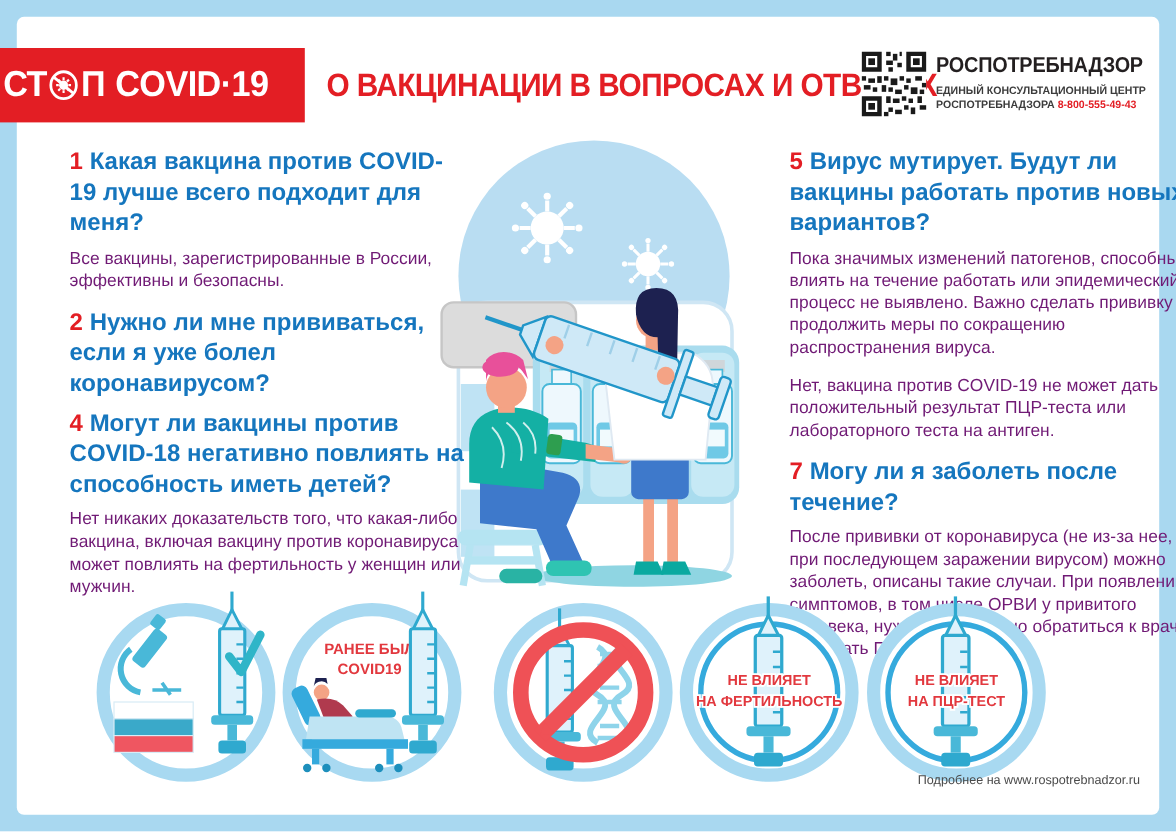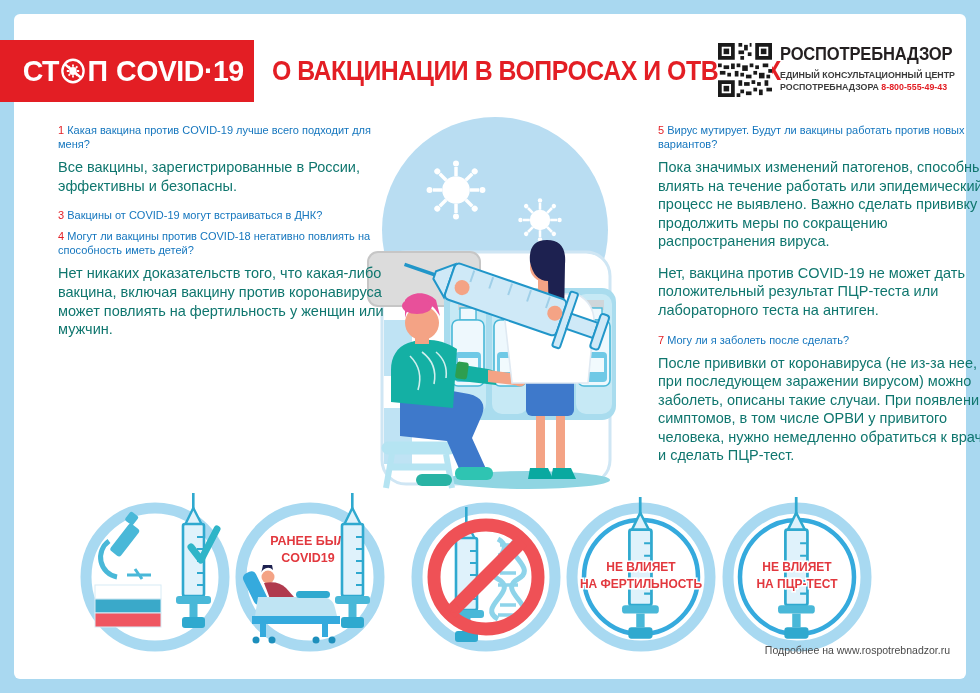--- a/index.html
+++ b/index.html
@@ -3,41 +3,41 @@
 <meta charset="utf-8">
 <style>
   html,body{margin:0;padding:0;}
   .poster{position:relative;width:980px;height:693px;background:#a9d8f0;
     font-family:"Liberation Sans",sans-serif;overflow:hidden;}
   .canvas{position:absolute;left:14px;top:14px;right:14px;bottom:14px;
     background:#ffffff;border-radius:6px;}
 
   
   .banner{position:absolute;left:0;top:40px;width:254px;height:62px;background:#e31e24;
-    display:flex;align-items:center;justify-content:flex-end;padding-right:10px;box-sizing:border-box;z-index:5;}
+    display:flex;align-items:center;justify-content:flex-end;padding-right:30px;box-sizing:border-box;z-index:5;}
   .logo-row{display:flex;align-items:center;color:#fff;font-weight:bold;font-size:30px;
     letter-spacing:-0.5px;transform:scaleX(.95);transform-origin:right center;white-space:nowrap;}
   .logo-row svg{margin:0 1px;}
   .page-title{position:absolute;left:272px;top:56px;color:#e31e24;font-weight:bold;font-size:27px;
     letter-spacing:-0.5px;transform:scaleX(.92);transform-origin:left center;white-space:nowrap;z-index:5;}
   .qr{position:absolute;left:718px;top:43px;z-index:5;}
   .agency{position:absolute;left:780px;top:44px;z-index:5;width:185px;}
   .agency-name{font-weight:bold;font-size:18px;color:#231f20;letter-spacing:-0.2px;
     transform:scaleX(.92);transform-origin:left center;white-space:nowrap;}
   .agency-sub{margin-top:4px;font-weight:bold;font-size:9px;color:#3c3c3c;line-height:1.35;
     transform:scaleX(.98);transform-origin:left center;white-space:nowrap;}
   .agency-phone{color:#e31e24;}
 
   
   .col{position:absolute;top:123px;width:332px;z-index:4;}
   .col-left{left:58px;}
   .col-right{left:658px;}
-  .q{color:#1576be;font-weight:normal;font-size:11px;line-height:1.28;margin-bottom:7px;}
+  .q{color:#1576be;font-weight:bold;font-size:20px;line-height:1.28;margin-bottom:7px;}
   .q .num{color:#e31e24;}
-  .a{color:#0f766e;font-size:14.5px;line-height:1.28;margin-bottom:13px;}
+  .a{color:#701a75;font-size:14.5px;line-height:1.28;margin-bottom:13px;}
 
   
   .illustration{position:absolute;left:360px;top:112px;z-index:3;}
 
   
   .badge{position:absolute;top:489px;width:160px;height:176px;z-index:4;}
   .badge-1{left:75px;} .badge-2{left:230px;} .badge-3{left:406px;}
   .badge-4{left:561px;} .badge-5{left:717px;}
   .badge text{font-family:"Liberation Sans",sans-serif;font-weight:bold;fill:#e2383e;
     paint-order:stroke;stroke:#ffffff;stroke-width:3px;}
@@ -158,40 +158,40 @@
       <div><span>РОСПОТРЕБНАДЗОРА</span> <span class="agency-phone">8-800-555-49-43</span></div>
     </div>
   </div>
 
   <div class="col col-left">
     <div>
       <div class="q"><span class="num">1</span> <span>Какая вакцина против COVID-19 лучше всего подходит для меня?</span></div>
       <div class="a">Все вакцины, зарегистрированные в России, эффективны и безопасны.</div>
     </div>
     <div>
-    </div>
-    <div>
-      <div class="q"><span class="num">3</span> <span>Вакцины от COVID-19 могут встраиваться в ДНК?</span></div>
+      <div class="q"><span class="num">2</span> <span>Нужно ли мне прививаться, если я уже болел коронавирусом?</span></div>
+    </div>
+    <div>
     </div>
     <div>
       <div class="q"><span class="num">4</span> <span>Могут ли вакцины против COVID-18 негативно повлиять на способность иметь детей?</span></div>
       <div class="a">Нет никаких доказательств того, что какая-либо вакцина, включая вакцину против коронавируса может повлиять на фертильность у женщин или мужчин.</div>
     </div>
   </div>
 
   <div class="col col-right">
     <div>
       <div class="q"><span class="num">5</span> <span>Вирус мутирует. Будут ли вакцины работать против новых вариантов?</span></div>
       <div class="a">Пока значимых изменений патогенов, способных влиять на течение работать или эпидемический процесс не выявлено. Важно сделать прививку и продолжить меры по сокращению распространения вируса.</div>
     </div>
     <div>
       <div class="a">Нет, вакцина против COVID-19 не может дать положительный результат ПЦР-теста или лабораторного теста на антиген.</div>
     </div>
     <div>
-      <div class="q"><span class="num">7</span> <span>Могу ли я заболеть после сделать?</span></div>
+      <div class="q"><span class="num">7</span> <span>Могу ли я заболеть после течение?</span></div>
       <div class="a">После прививки от коронавируса (не из-за нее, а при последующем заражении вирусом) можно заболеть, описаны такие случаи. При появлении симптомов, в том числе ОРВИ у привитого человека, нужно немедленно обратиться к врачу и сделать ПЦР-тест.</div>
     </div>
   </div>
 
   <svg class="illustration" width="262" height="385" viewBox="0 0 262 385">
     <circle cx="135" cy="118" r="113" fill="#b9ddf2"></circle>
     <use href="#virus-w" transform="translate(96 78) scale(1.15)"></use>
     <use href="#virus-w" transform="translate(180 108) scale(0.85)"></use>
     <use href="#virus-w" transform="translate(120 198) scale(1.0)"></use>
 

